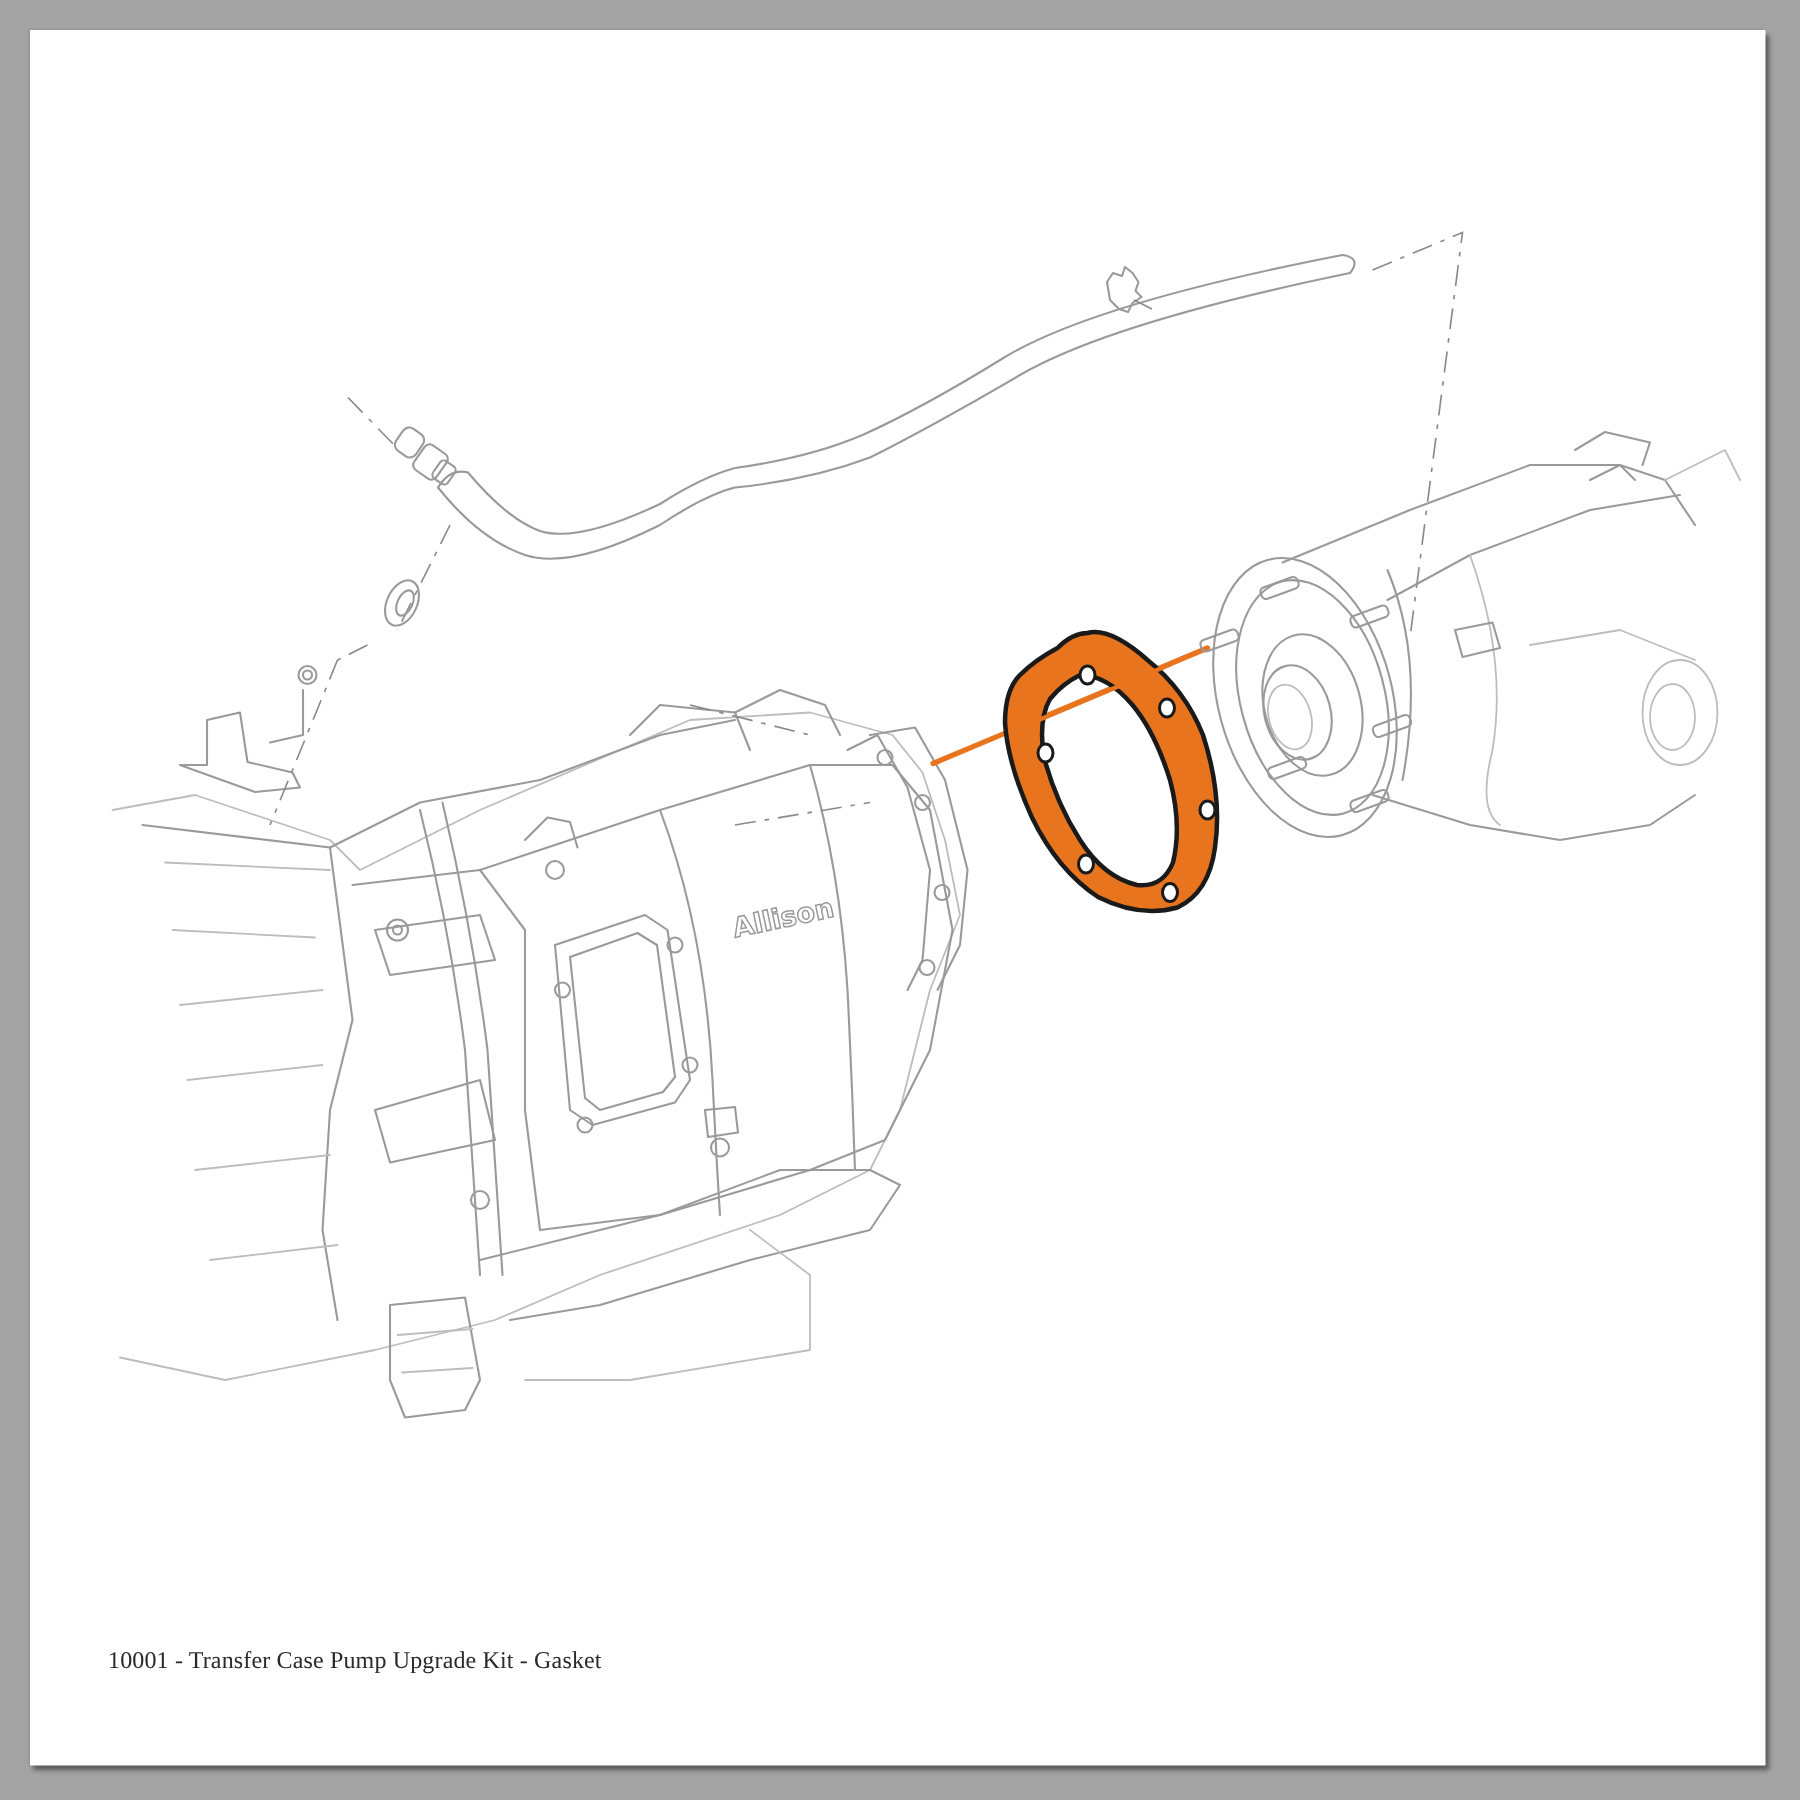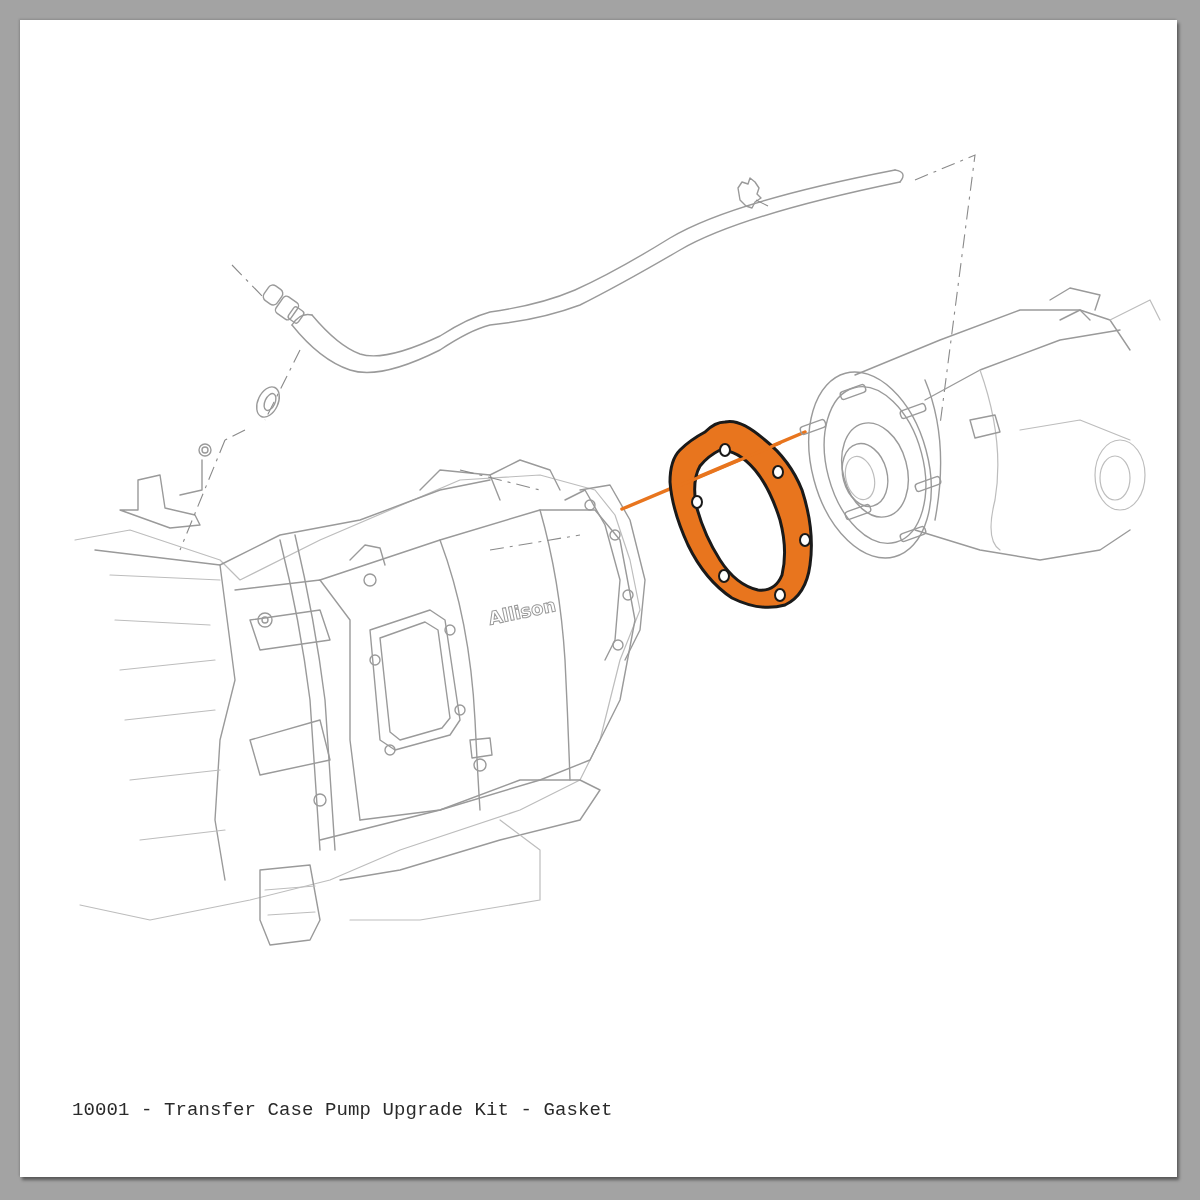--- a/index.html
+++ b/index.html
@@ -17,24 +17,24 @@
     background: #ffffff;
     box-shadow: 2px 3px 3px rgba(0,0,0,0.45), -1px -1px 2px rgba(0,0,0,0.15);
   }
   .diagram {
     position: absolute; left: 0; top: 0;
     width: 1157px; height: 1157px;
   }
   .caption {
     position: absolute;
     left: 52px; top: 1079px;
-    font-size: 19px;
+    font-size: 16px;
     color: #2a2a2a;
     letter-spacing: 0.1px;
-    font-family: Liberation Mono, monospace;
+    font-family: Liberation Serif, serif;
   }
   .ln { fill: none; stroke: #9a9a9a; stroke-width: 1.4; stroke-linecap: round; stroke-linejoin: round; }
   .ln2 { fill: none; stroke: #bdbdbd; stroke-width: 1.2; stroke-linecap: round; stroke-linejoin: round; }
   .dash { fill: none; stroke: #8a8a8a; stroke-width: 1.1; stroke-dasharray: 14 6 3 6; }
 </style>
 </head>
 <body>
 
 <div class="card">
   <svg class="diagram" viewBox="0 0 1157 1157" xmlns="http://www.w3.org/2000/svg">

